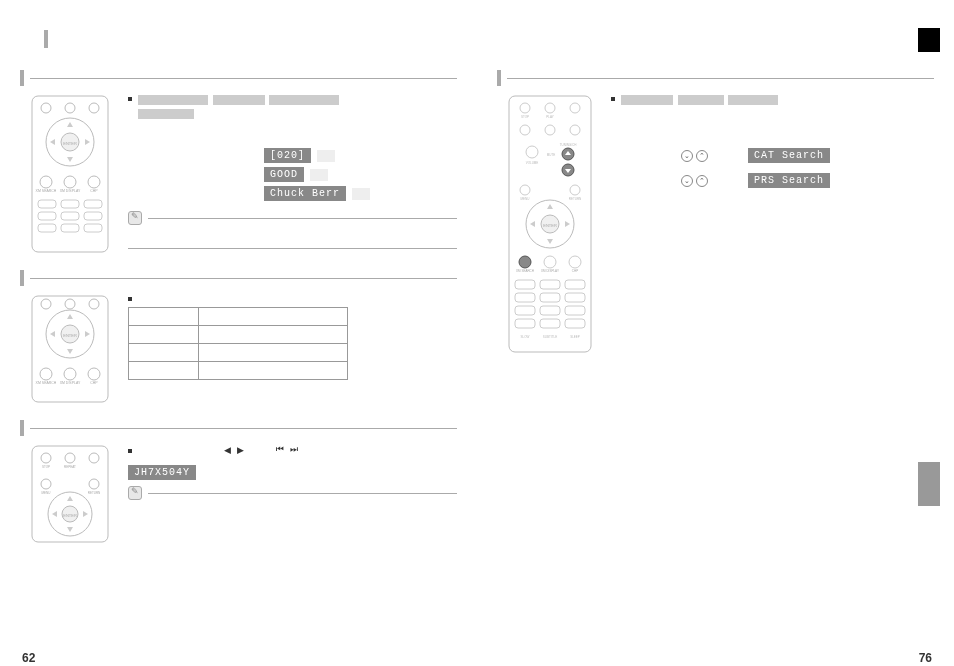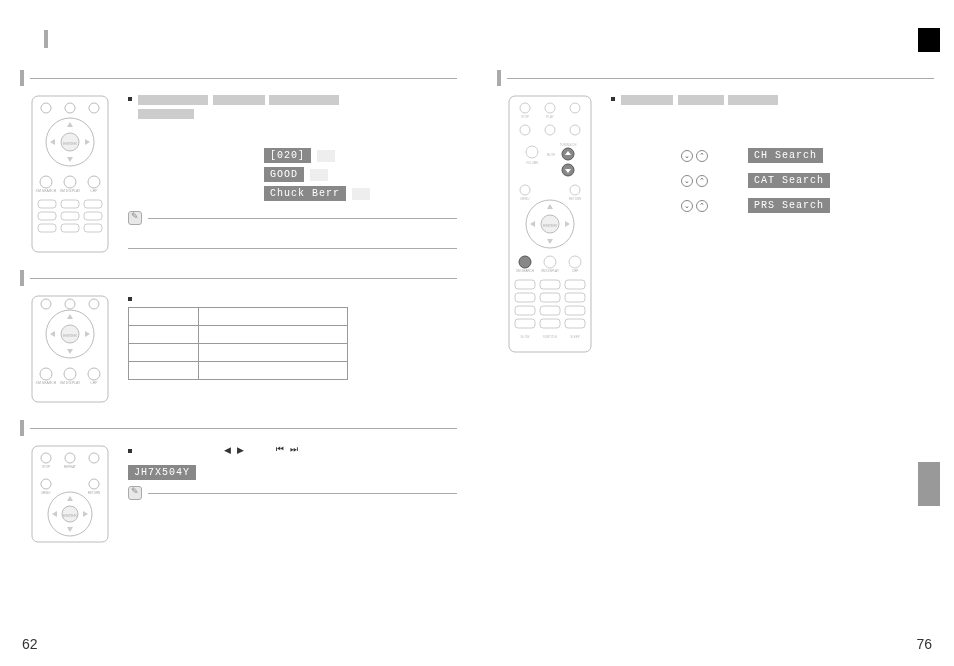--- a/index.html
+++ b/index.html
@@ -37,21 +37,21 @@
   .display-trail { width: 18px; height: 12px; background: #eee; }
   
   .note-icon { display: inline-block; width: 14px; height: 14px; border: 1px solid #aaa; border-radius: 3px; background: #e8e8e8; position: relative; }
   .note-icon::after { content: "✎"; position: absolute; font-size: 9px; top: -1px; left: 2px; color: #888; }
   .note-line { height: 1px; background: #aaa; margin: 3px 0 6px 0; }
   
   .tbl { border-collapse: collapse; width: 220px; margin-top: 4px; }
   .tbl td { border: 1px solid #999; height: 18px; padding: 2px 6px; }
   .tbl .c1 { width: 70px; }
   
-  .page-num { position: absolute; bottom: 14px; font-size: 14px; font-weight: normal; color: #333; }
+  .page-num { position: absolute; bottom: 1px; font-size: 12px; font-weight: bold; color: #333; }
   .page-num.l { left: 22px; }
   .page-num.r { right: 22px; }
   
   .arrows { display: inline-flex; gap: 6px; align-items: center; }
   .arrows span { font-size: 9px; color: #333; }
   
   .search-row { display: flex; align-items: center; gap: 10px; margin: 10px 0; }
   .search-icons { display: flex; gap: 3px; }
   .search-icons .chev { width: 12px; height: 12px; border: 1px solid #888; border-radius: 50%; display: flex; align-items: center; justify-content: center; font-size: 7px; color: #555; }
   .search-label-area { width: 60px; }
@@ -326,47 +326,38 @@
           <div class="bullet-row">
             <div class="bullet"></div>
             <div>
               <span class="gray-block" style="width:52px"></span>
               <span class="gray-block" style="width:46px"></span>
               <span class="gray-block" style="width:50px"></span>
             </div>
           </div>
           <div style="height:24px"></div>
 
+
           <div class="search-row">
             <div class="search-label-area"></div>
             <div class="search-icons">
               <span class="chev">⌄</span>
               <span class="chev">⌃</span>
             </div>
             <div style="width:20px"></div>
-            <span class="display-val">CH  Search</span>
+            <span class="display-val">CAT Search</span>
           </div>
 
           <div class="search-row">
             <div class="search-label-area"></div>
             <div class="search-icons">
               <span class="chev">⌄</span>
               <span class="chev">⌃</span>
             </div>
             <div style="width:20px"></div>
-            <span class="display-val">CAT Search</span>
-          </div>
-
-          <div class="search-row">
-            <div class="search-label-area"></div>
-            <div class="search-icons">
-              <span class="chev">⌄</span>
-              <span class="chev">⌃</span>
-            </div>
-            <div style="width:20px"></div>
             <span class="display-val">PRS Search</span>
           </div>
         </div>
       </div>
     </div>
 
     <div class="page-num r">76</div>
   </div>
 </div>
 

